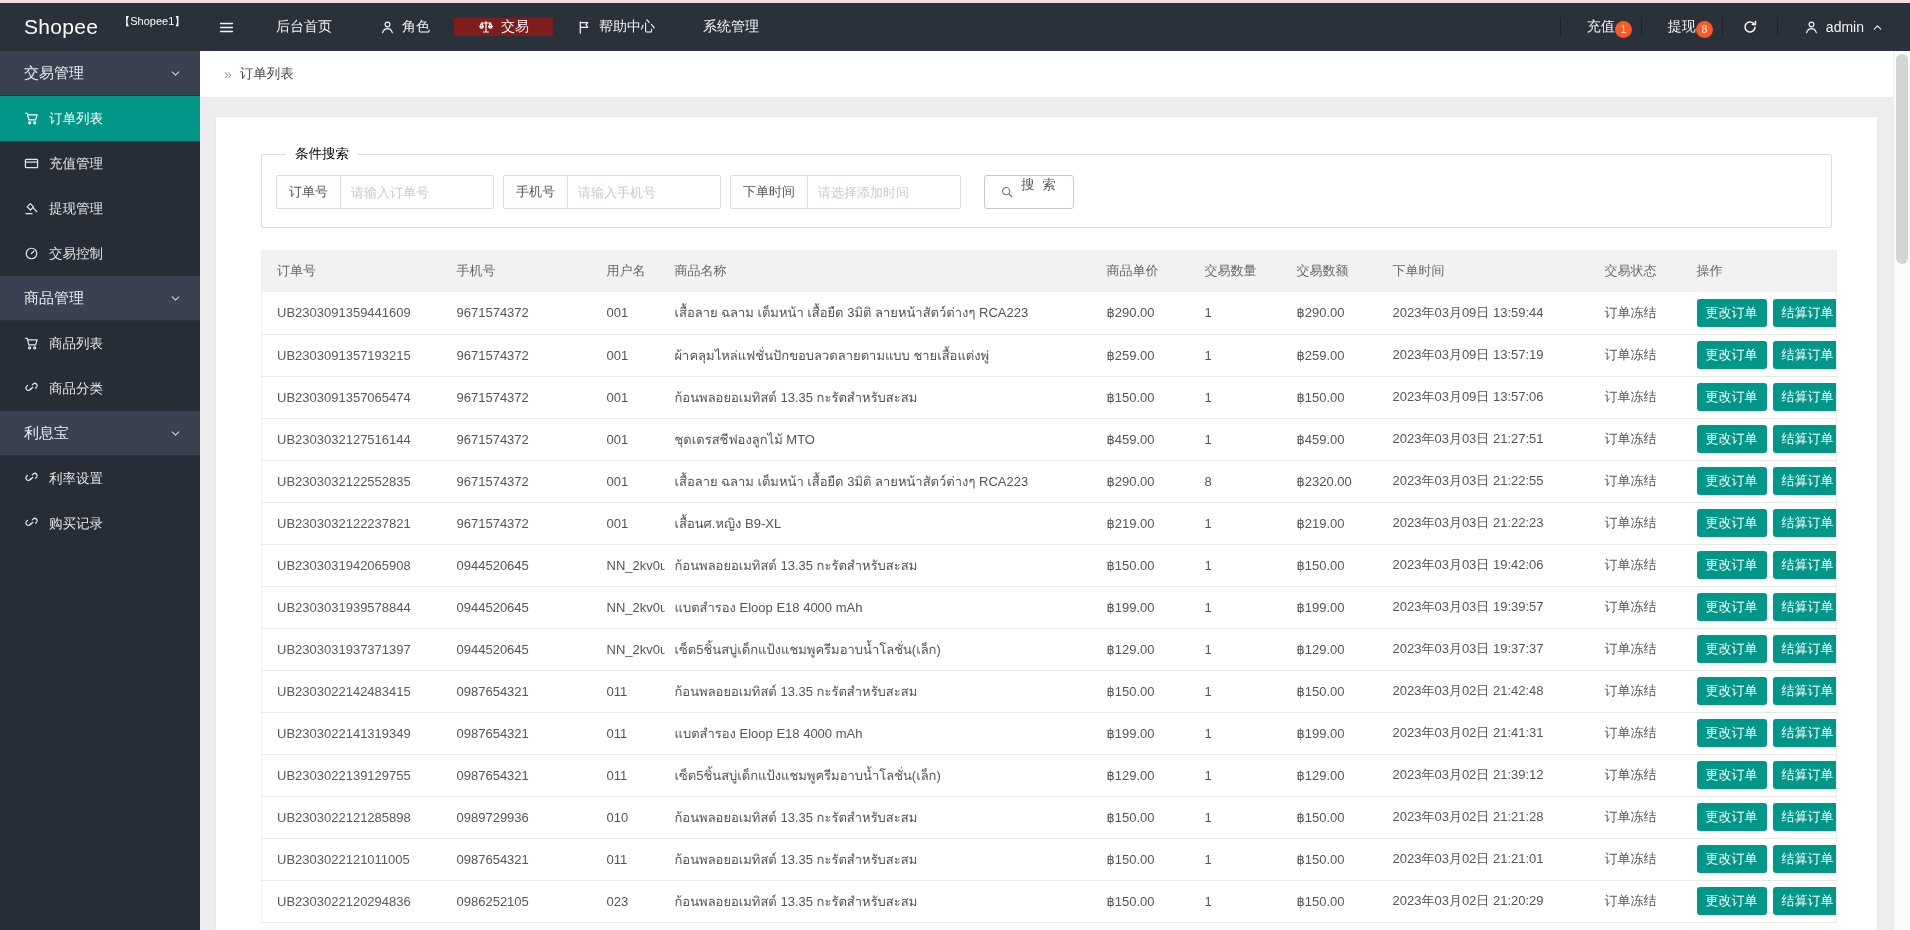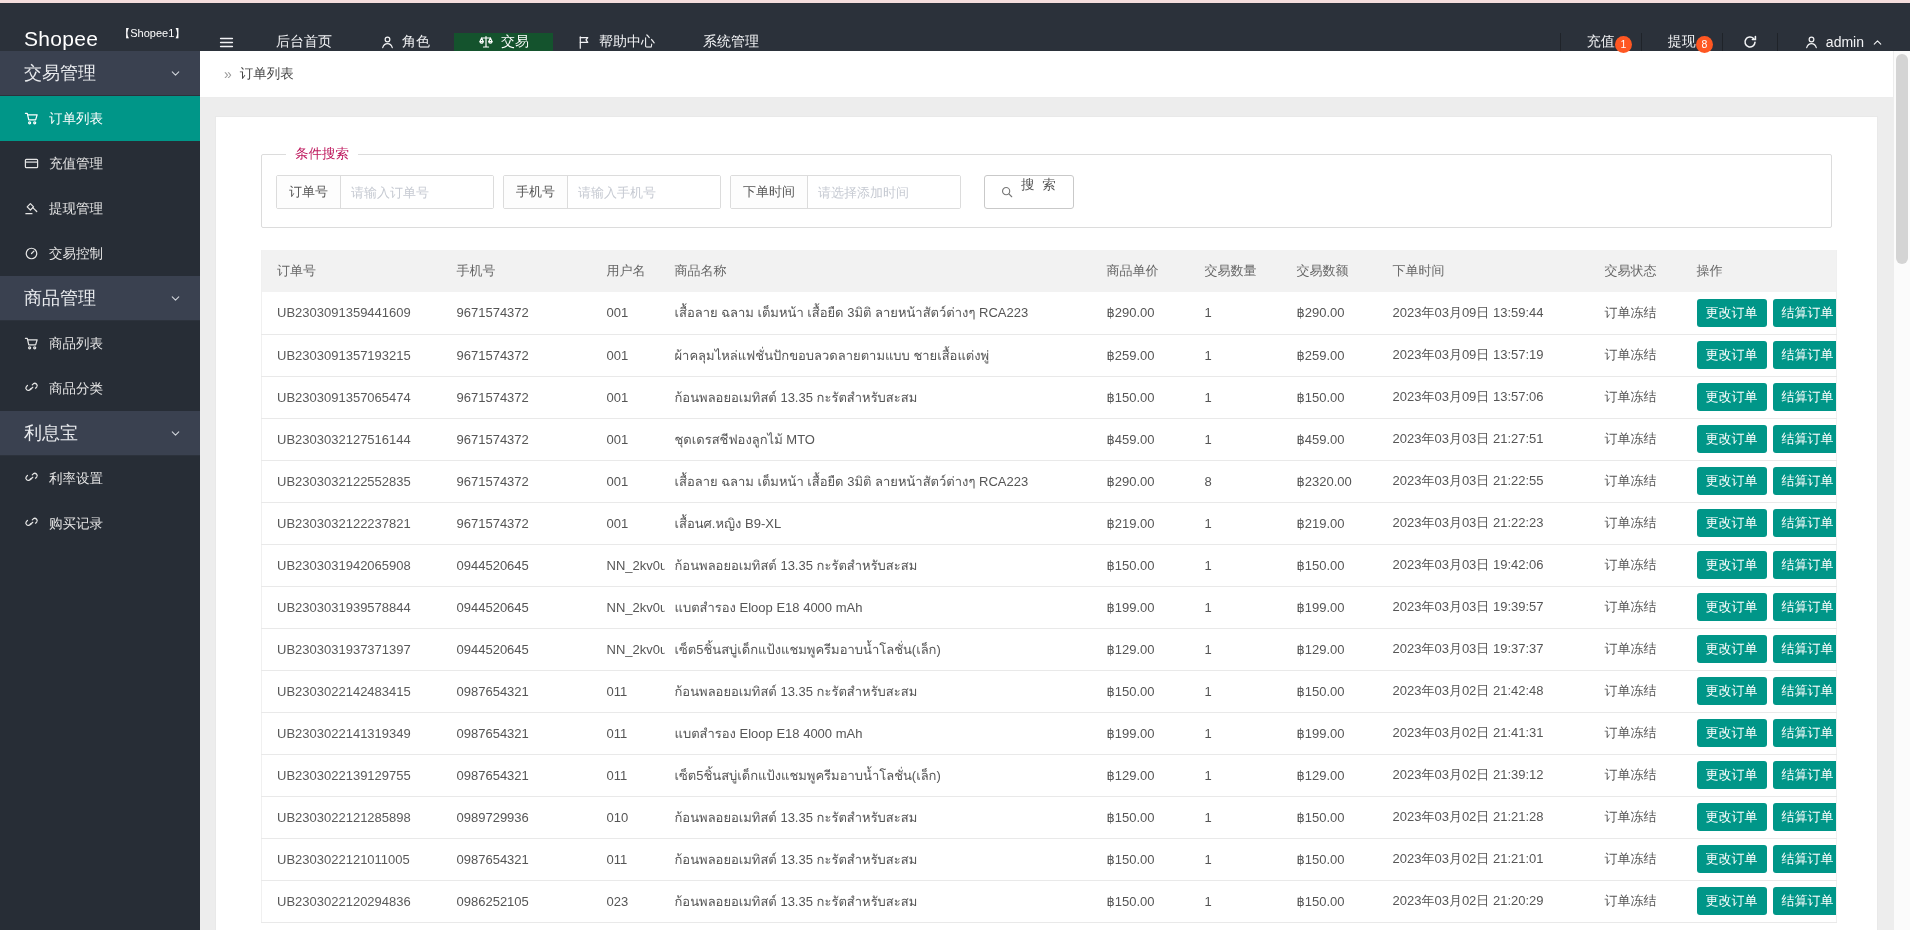--- a/index.html
+++ b/index.html
@@ -8,48 +8,48 @@
     width:1910px; height:930px; position:relative; overflow:hidden;
     font-family:"Liberation Sans","DejaVu Sans",sans-serif;
     background:#ededed;
   }
   
   .top-strip { position:absolute; top:0; left:0; width:100%; height:3px; background:#f4dddc; z-index:70; }
 
   
   .topbar {
     position:absolute; top:3px; left:0; width:100%; height:48px;
-    background:#2b313a; color:#f2f3f5; display:flex; align-items:flex-end; z-index:60;
+    background:#2b313a; color:#f2f3f5; display:flex; align-items:center; z-index:60;
   }
   .logo-area { width:200px; display:flex; align-items:center; padding-left:24px; flex:none; }
   .logo-text { font-size:21px; color:#fff; letter-spacing:.3px; }
   .logo-sub  { font-size:11px; color:#fff; margin-left:21px; transform:translateY(-6px); display:inline-block; }
   .topnav { display:flex; align-items:stretch; }
   .hamburger { width:52px; display:flex; align-items:center; justify-content:center; cursor:pointer; }
   .nav-item { display:flex; align-items:center; gap:7px; padding:0 24px; font-size:14px; cursor:pointer; }
-  .nav-item.active { background:#14532d; color:#fff; }
+  .nav-item.active { background:#7f1d1d; color:#fff; }
   .nav-icon, .side-icon, .btn-icon { display:inline-flex; align-items:center; justify-content:center; }
   .topbar-right { margin-left:auto; display:flex; align-items:stretch; }
   .top-right-item {
     position:relative; display:flex; align-items:center; gap:7px;
     padding:0 26px; font-size:14px; cursor:pointer;
     border-left:1px solid rgba(0,0,0,.28);
   }
   .top-right-item.icon-only { padding:0 19px; }
   .badge {
     position:absolute; top:3px; right:9px; min-width:17px; height:17px; padding:0 3px;
     border-radius:9px; background:#ff5722; color:#fff; font-size:10.5px;
     line-height:17px; text-align:center;
   }
 
   
   .sidebar { position:absolute; top:51px; left:0; width:200px; bottom:0; background:#272d36; z-index:50; }
   .side-group {
     height:45px; display:flex; align-items:center; justify-content:space-between;
-    padding:0 18px 0 24px; background:#3a4150; color:#e9ebee; font-size:18px;
+    padding:0 18px 0 24px; background:#3a4150; color:#e9ebee; font-size:15px;
     border-bottom:1px solid #2c323c; cursor:pointer;
   }
   .side-item {
     height:45px; display:flex; align-items:center; gap:10px;
     padding:0 18px 0 24px; color:#e5e5e5; font-size:13.5px; cursor:pointer;
   }
   .side-item.active { background:#009688; color:#fff; }
   .side-chevron { color:#cfd3d9; display:inline-flex; }
 
   
@@ -62,21 +62,21 @@
 
   
   .content { position:absolute; top:98px; left:200px; right:17px; bottom:0; background:#ededed; overflow:hidden; }
   .card {
     margin:18px 15px 0 15px; height:1200px; background:#fff;
     border:1px solid #e9e9e9; padding:28px 45px 0 45px;
   }
 
   
   .search-box { border:1px solid #dcdcdc; border-radius:2px; margin:0; padding:8px 14px 18px 14px; }
-  .search-box legend { font-size:13.5px; color:#be185d; padding:0 9px; margin-left:10px; }
+  .search-box legend { font-size:13.5px; color:#000000; padding:0 9px; margin-left:10px; }
   .search-row { display:flex; align-items:center; margin-top:4px; }
   .input-group { display:flex; height:34px; border:1px solid #dcdcdc; border-radius:2px; background:#fff; margin-right:9px; }
   .ig-label {
     display:flex; align-items:center; padding:0 12px; font-size:13px; color:#555;
     border-right:1px solid #dcdcdc; background:#fdfdfd; white-space:nowrap;
   }
   .ig-input { border:none; outline:none; padding:0 10px; width:152px; font-size:13px; color:#333;
               font-family:"Liberation Sans","DejaVu Sans",sans-serif; }
   .ig-input::placeholder { color:#c6cad2; }
   .search-button {

